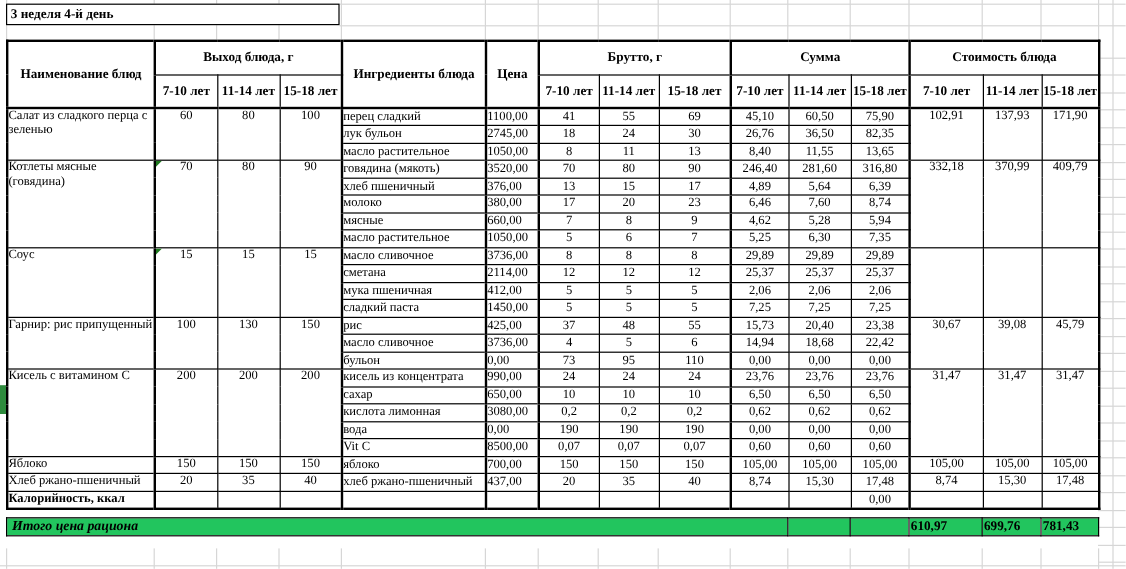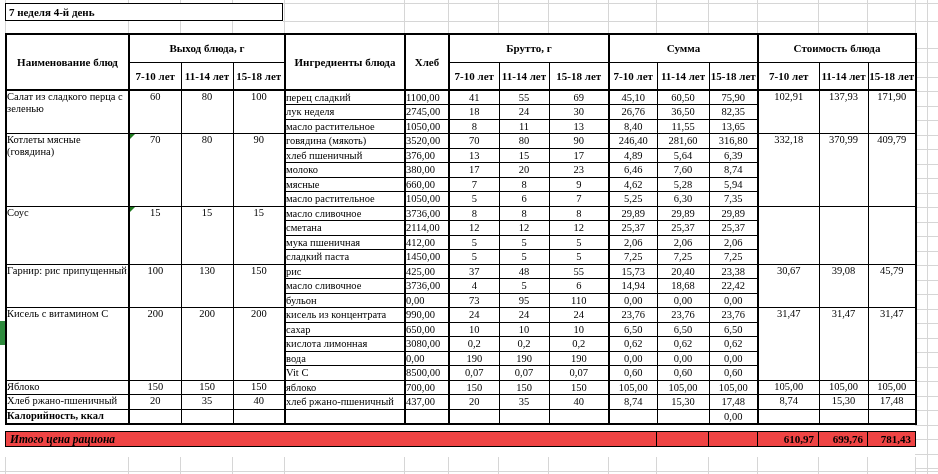--- a/index.html
+++ b/index.html
@@ -30,21 +30,21 @@
   td.top{vertical-align:top;padding-top:1px;}
   td.bold{font-weight:bold;}
   .bl2{border-left-width:2px!important;}
   .bb2{border-bottom-width:2px!important;}
   .rel{position:relative;}
   .tri{position:absolute;left:0;top:0;width:0;height:0;border-top:5px solid #1f7a1f;border-right:5px solid transparent;}
   #totals-table{position:absolute;left:5px;top:431px;width:910px;}
   #totals-table td{border:1px solid #000;overflow:hidden;white-space:nowrap;}
   #totals-table tr{height:13px;}
   .tlabel{font-weight:bold;font-style:italic;font-size:11.5px;text-align:left;padding-left:4px;}
-  .tval{font-weight:bold;font-size:11px;text-align:right;padding-right:4px;}
+  .tval{font-weight:bold;font-size:11px;text-align:left;padding-right:4px;}
   #green-marker{position:absolute;left:0;top:321px;width:5px;height:24px;z-index:2;}
 </style>
 </head>
 <body>
 
 <div id="screen">
 
   <div id="lines">
       <div class="gl" style="left: 5px; top: 0px; width: 1px; height: 33px;"></div>
       <div class="gl" style="left: 128px; top: 0px; width: 1px; height: 33px;"></div>
@@ -108,21 +108,21 @@
       <div class="gl" style="left: 915px; top: 381px; width: 23px; height: 1px;"></div>
       <div class="gl" style="left: 915px; top: 396px; width: 23px; height: 1px;"></div>
       <div class="gl" style="left: 915px; top: 410px; width: 23px; height: 1px;"></div>
       <div class="gl" style="left: 915px; top: 425px; width: 23px; height: 1px;"></div>
       <div class="gl" style="left: 915px; top: 439px; width: 23px; height: 1px;"></div>
       <div class="gl" style="left: 915px; top: 454px; width: 23px; height: 1px;"></div>
       <div class="gl" style="left: 915px; top: 468px; width: 23px; height: 1px;"></div>
     </div>
 
   <div id="title-cell">
-    <span>7 неделя 4-й день</span>
+    <span>3 неделя 4-й день</span>
   </div>
 
   <div id="green-marker" style="background: rgb(46, 139, 61);"></div>
 
   <table id="main-table">
     <colgroup>
       <col style="width:123px">
         <col style="width:52px">
         <col style="width:52px">
         <col style="width:52px">
@@ -136,21 +136,21 @@
         <col style="width:49px">
       <col style="width:61px">
         <col style="width:49px">
         <col style="width:48px">
     </colgroup>
     <thead>
       <tr class="h1">
         <th rowspan="2" class="bb2">Наименование блюд</th>
         <th colspan="3" class="bl2">Выход блюда, г</th>
         <th rowspan="2" class="bl2 bb2">Ингредиенты блюда</th>
-        <th rowspan="2" class="bl2 bb2">Хлеб</th>
+        <th rowspan="2" class="bl2 bb2">Цена</th>
         <th colspan="3" class="bl2">Брутто, г</th>
         <th colspan="3" class="bl2">Сумма</th>
         <th colspan="3" class="bl2">Стоимость блюда</th>
       </tr>
       <tr class="h2">
         <th class="bl2 bb2">7-10 лет</th>
         <th class="bb2">11-14 лет</th>
         <th class="bb2">15-18 лет</th>
         <th class="bl2 bb2">7-10 лет</th>
         <th class="bb2">11-14 лет</th>
@@ -175,21 +175,21 @@
           <td class="num">55</td>
           <td class="num">69</td>
           <td class="num bl2">45,10</td>
           <td class="num">60,50</td>
           <td class="num">75,90</td>
           <td class="num top bl2" rowspan="3">102,91</td>
           <td class="num top" rowspan="3">137,93</td>
           <td class="num top" rowspan="3">171,90</td>
         </tr>
         <tr>
-          <td class="ing bl2">лук неделя</td>
+          <td class="ing bl2">лук бульон</td>
           <td class="price bl2">2745,00</td>
           <td class="num bl2">18</td>
           <td class="num">24</td>
           <td class="num">30</td>
           <td class="num bl2">26,76</td>
           <td class="num">36,50</td>
           <td class="num">82,35</td>
         </tr>
         <tr>
           <td class="ing bl2">масло растительное</td>
@@ -456,21 +456,21 @@
   <table id="totals-table">
     <colgroup>
       <col style="width:651px">
         <col style="width:52px">
         <col style="width:49px">
       <col style="width:61px">
         <col style="width:49px">
         <col style="width:48px">
     </colgroup>
     <tbody>
-      <tr id="total-row-0" style="background: #ef4444;">
+      <tr id="total-row-0" style="background: #22c55e;">
         <td class="tlabel">Итого цена рациона</td>
         <td></td>
         <td></td>
         <td class="tval">610,97</td>
         <td class="tval">699,76</td>
         <td class="tval">781,43</td>
       </tr>
     </tbody>
   </table>
 

